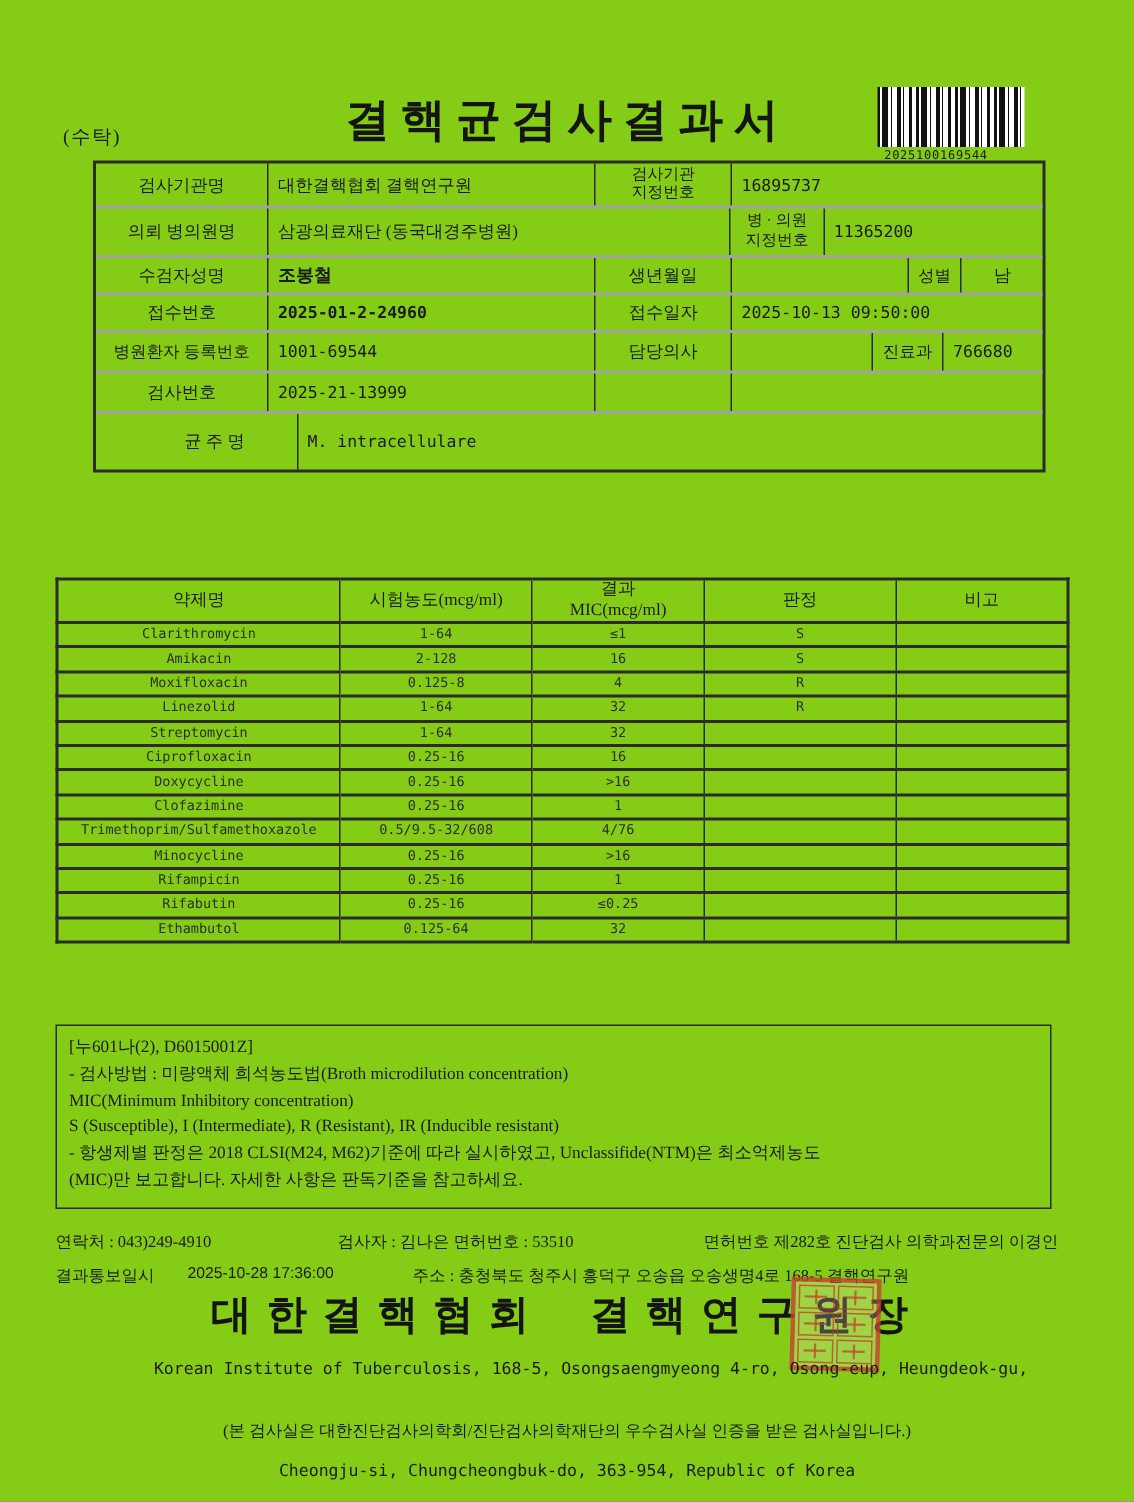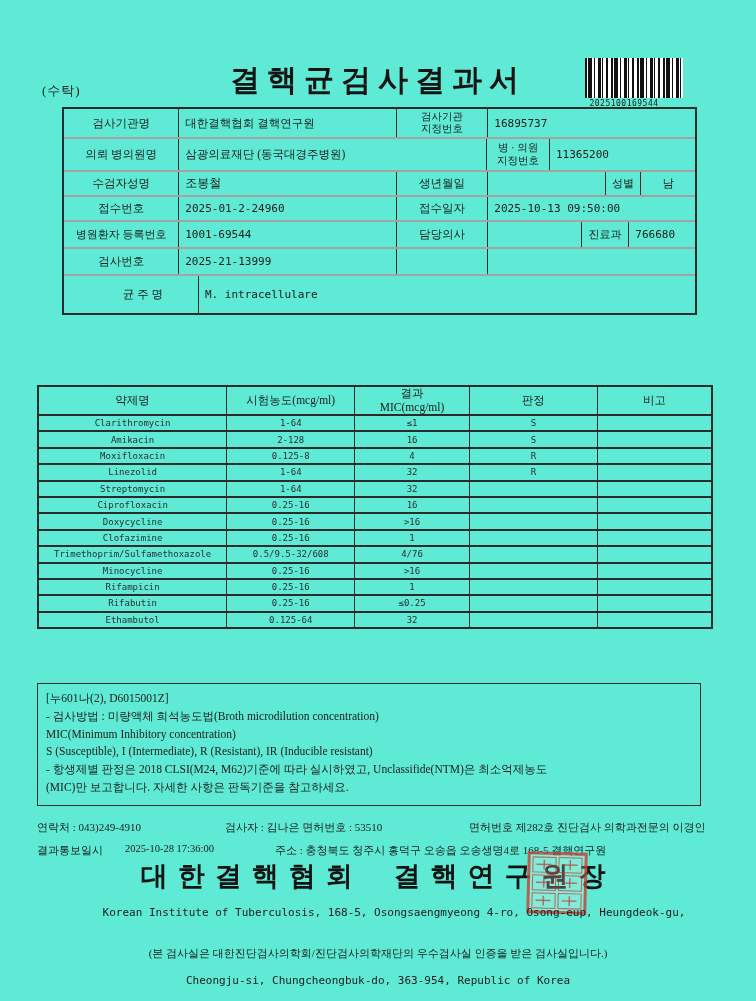--- a/index.html
+++ b/index.html
@@ -1,21 +1,21 @@
 <!DOCTYPE html>
 <html><head>
 <meta charset="utf-8">
 <style>
   * { margin:0; padding:0; box-sizing:border-box; }
   html,body { background:#888; }
   .page {
     position:relative;
     width:756px; height:1001px;
     margin:0 auto;
-    background:#5eead4;
+    background:#84cc16;
     color:#1b1b1b;
     font-family:"Liberation Serif","DejaVu Serif",serif;
     overflow:hidden;
   }
 
   
   .consign { position:absolute; left:42px; top:82px; font-size:13px; letter-spacing:1px; }
   .doc-title {
     position:absolute; left:0; right:0; top:60px;
     text-align:center; font-size:30px; font-weight:bold;
@@ -41,21 +41,21 @@
   .cell {
     border-right:1px solid #2b2b2b;
     display:flex; align-items:center;
     font-size:11.5px; padding:1px 6px;
     overflow:hidden;
   }
   .cell:last-child { border-right:none; }
   .lbl { justify-content:center; text-align:center; padding:1px 2px; }
   .sub { justify-content:center; text-align:center; font-size:10.5px; line-height:1.15; white-space:pre-line; padding:1px 2px; }
   .val { font-family:"DejaVu Sans Mono","Liberation Mono",monospace; font-size:11px; }
-  .bold { font-weight:normal; }
+  .bold { font-weight:bold; }
   .h30{height:30px}.h33{height:33px}.h31{height:31px}.h25{height:25px}
   .h27{height:27px}.h37{height:37px}
   .w116{width:116px}.w219{width:219px}.w92{width:92px}.w208{width:208px}
   .w310{width:310px}.w63{width:63px}.w146{width:146px}.w118{width:118px}
   .w36{width:36px}.w54{width:54px}.w94{width:94px}.w48{width:48px}
   .w66{width:66px}.w519{width:519px}
 
   
   .drug-table {
     position:absolute; left:37px; top:385px; width:676px;
@@ -88,21 +88,21 @@
 
   
   .foot-line1 { position:absolute; left:37px; top:820px; width:700px; font-size:11px; }
   .foot-line1 span { position:absolute; white-space:nowrap; }
   .f-contact { left:0; }
   .f-tester  { left:188px; }
   .f-license { left:432px; }
   .foot-line2 { position:absolute; left:37px; top:843px; width:700px; font-size:11px; }
   .foot-line2 span { position:absolute; white-space:nowrap; }
   .f-notify-label { left:0; }
-  .f-notify-time  { left:88px; font-family:Liberation Serif, serif; font-size:10.5px; }
+  .f-notify-time  { left:88px; font-family:Liberation Sans, sans-serif; font-size:10.5px; }
   .f-address { left:238px; }
 
   .org-title {
     position:absolute; left:0; right:0; top:858px;
     text-align:center; font-size:27px; font-weight:bold;
     letter-spacing:10px; word-spacing:14px; color:#141414;
   }
   .seal {
     position:absolute; left:527px; top:852px; width:60px; height:62px;
     border:3px solid rgba(197,56,44,0.85);

